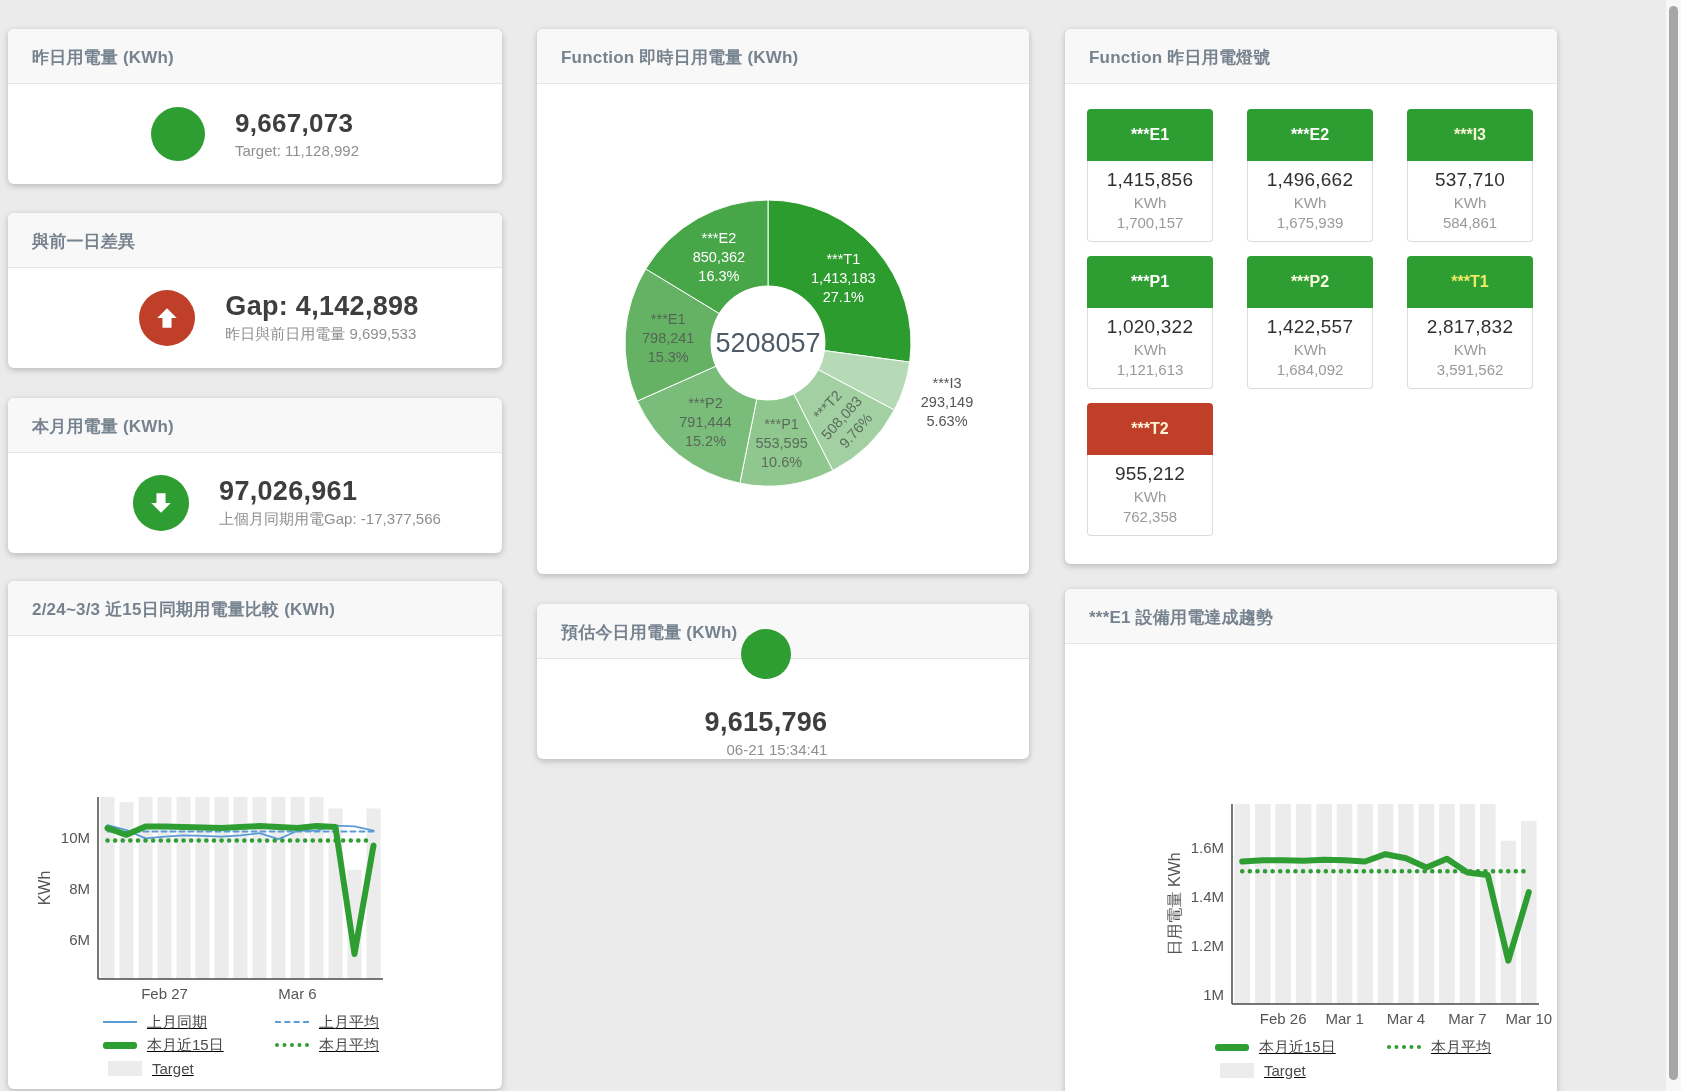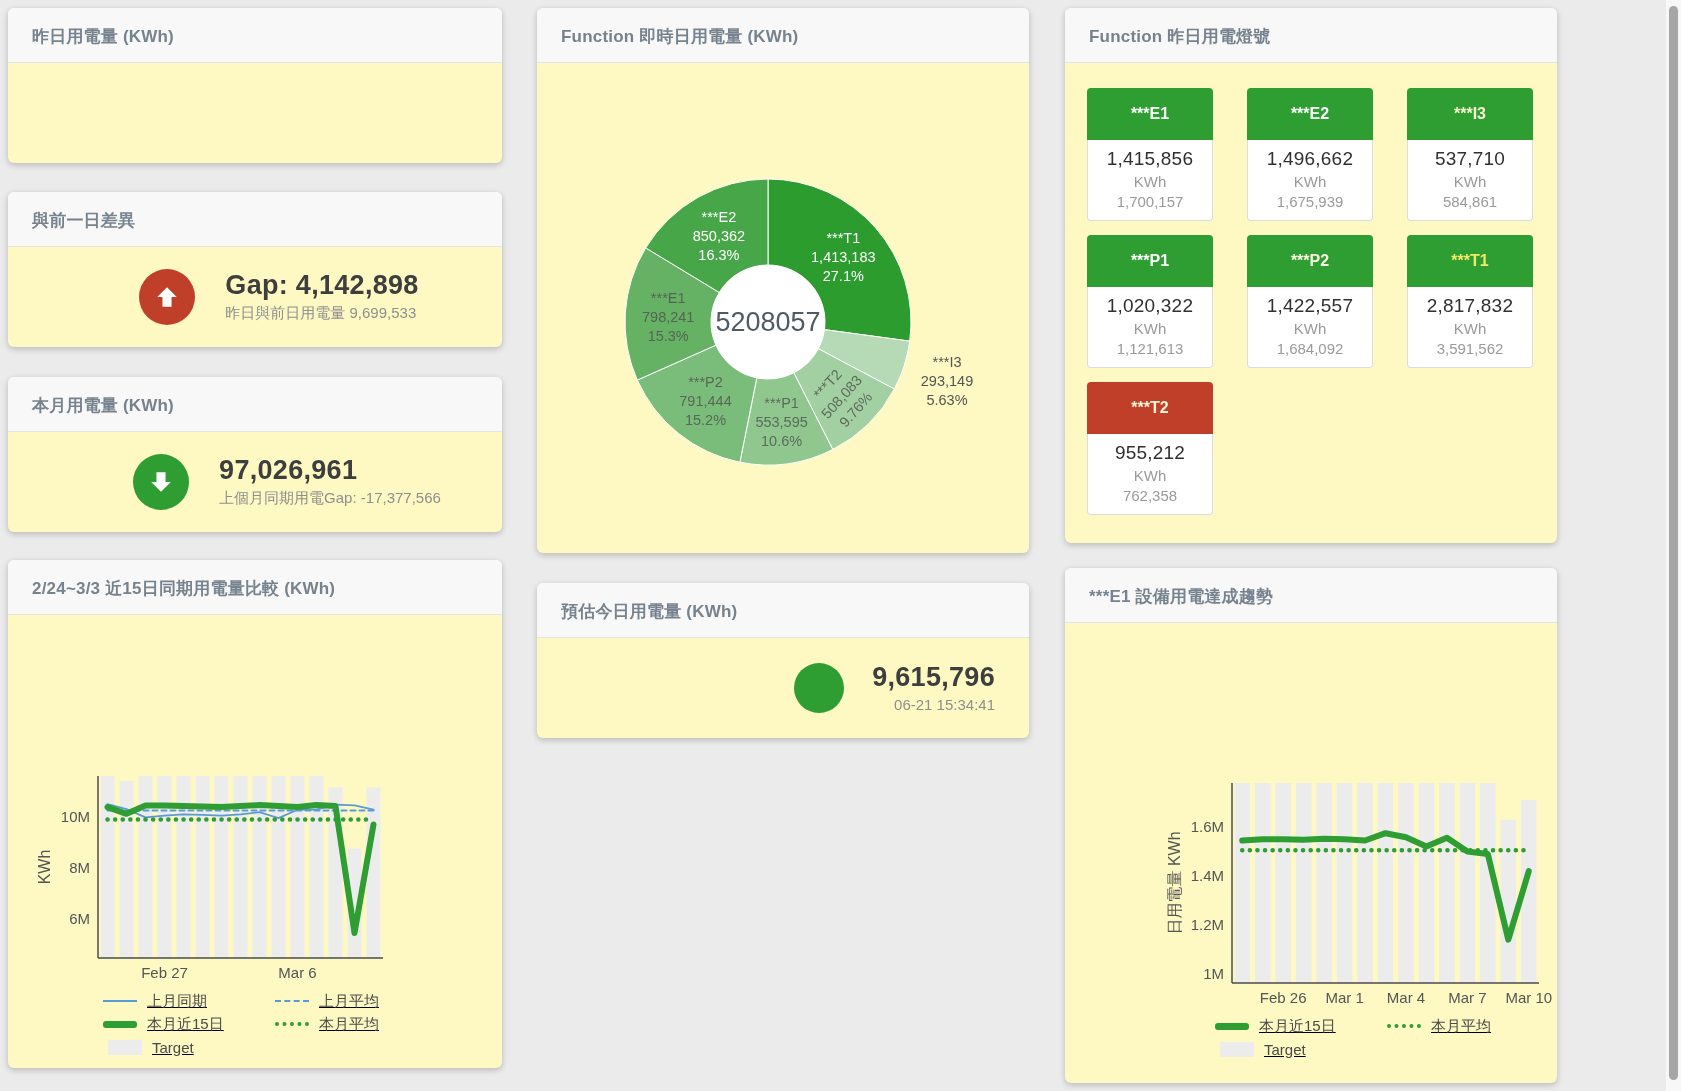--- a/index.html
+++ b/index.html
@@ -1,22 +1,22 @@
 <!DOCTYPE html>
 <html><head>
 <meta charset="utf-8">
 <style>
   html,body{margin:0;padding:0;}
   body{
     width:1681px;height:1091px;background:#ebebeb;position:relative;overflow:hidden;
     font-family:"Liberation Sans","DejaVu Sans",sans-serif;
   }
   .card{
-    position:absolute;background:#fef9c3;border-radius:6px;
-    box-shadow:0 2px 6px rgba(0,0,0,0.22);overflow:hidden;
+    position:absolute;background:#ffffff;border-radius:6px;
+    box-shadow:0 2px 6px rgba(0,0,0,0.22);overflow:hidden;margin-top:21px;
   }
   .card-h{
     height:55px;box-sizing:border-box;padding:17px 24px 0 24px;
     background:#f8f8f8;border-bottom:1px solid #e4e4e4;
     font-size:17px;font-weight:bold;color:#76838f;letter-spacing:.2px;
     white-space:nowrap;
   }
   .card-b{position:relative;}
   .stat-body{display:flex;align-items:center;justify-content:center;height:99px;gap:30px;}
   .circle{border-radius:50%;display:flex;align-items:center;justify-content:center;flex:0 0 auto;}
@@ -48,20 +48,27 @@
   .tile-t{font-size:15px;color:#9a9a9a;margin-top:3px;}
   .sb-track{position:absolute;right:0;top:0;width:15px;height:1091px;background:#f7f7f7;}
   .sb-thumb{position:absolute;right:3px;top:6px;width:9px;height:1074px;background:#a6a6a6;border-radius:5px;}
   svg text{font-family:"Liberation Sans","DejaVu Sans",sans-serif;}
 </style>
 </head>
 <body>
 
 <section class="card" style="left:8px;top:8px;width:494px;height:155px">
   <header class="card-h">昨日用電量 (KWh)</header>
+  <div class="card-b stat-body">
+    <span class="circle c54" style="background:#2e9d32"></span>
+    <div class="kv">
+      <div class="val">9,667,073</div>
+      <div class="sub">Target: 11,128,992</div>
+    </div>
+  </div>
 </section>
 
 <section class="card" style="left:8px;top:192px;width:494px;height:155px">
   <header class="card-h">與前一日差異</header>
   <div class="card-b stat-body" style="padding-left:48px;">
     <span class="circle c56" style="background:#bf3f28">
       <svg width="26" height="26" viewBox="0 0 24 24">
           <path d="M12 3 L21 12 H16.2 V21 H7.8 V12 H3 Z" fill="#ffffff"></path>
         </svg>
     </span>
@@ -231,21 +238,21 @@
         <span class="lg-item">
           <span class="lg-glyph lg-square" style="background:#ececec"></span>
           <span class="lg-label">Target</span>
         </span>
       </div>
   </div>
 </section>
 
 <section class="card" style="left:537px;top:583px;width:492px;height:155px">
   <header class="card-h">預估今日用電量 (KWh)</header>
-  <div class="card-b stat-body" style="justify-content:flex-end;padding-right:34px;gap:28px;">
+  <div class="card-b stat-body" style="justify-content:flex-end;padding-right:34px;gap:28px;flex-direction:column;">
     <span class="circle c50" style="background:#2e9d32"></span>
     <div class="kv" style="align-items:flex-end;">
       <div class="val" style="font-size:27px">9,615,796</div>
       <div class="sub">06-21 15:34:41</div>
     </div>
   </div>
 </section>
 
 <section class="card" style="left:1065px;top:568px;width:492px;height:515px">
   <header class="card-h">***E1 設備用電達成趨勢</header>

